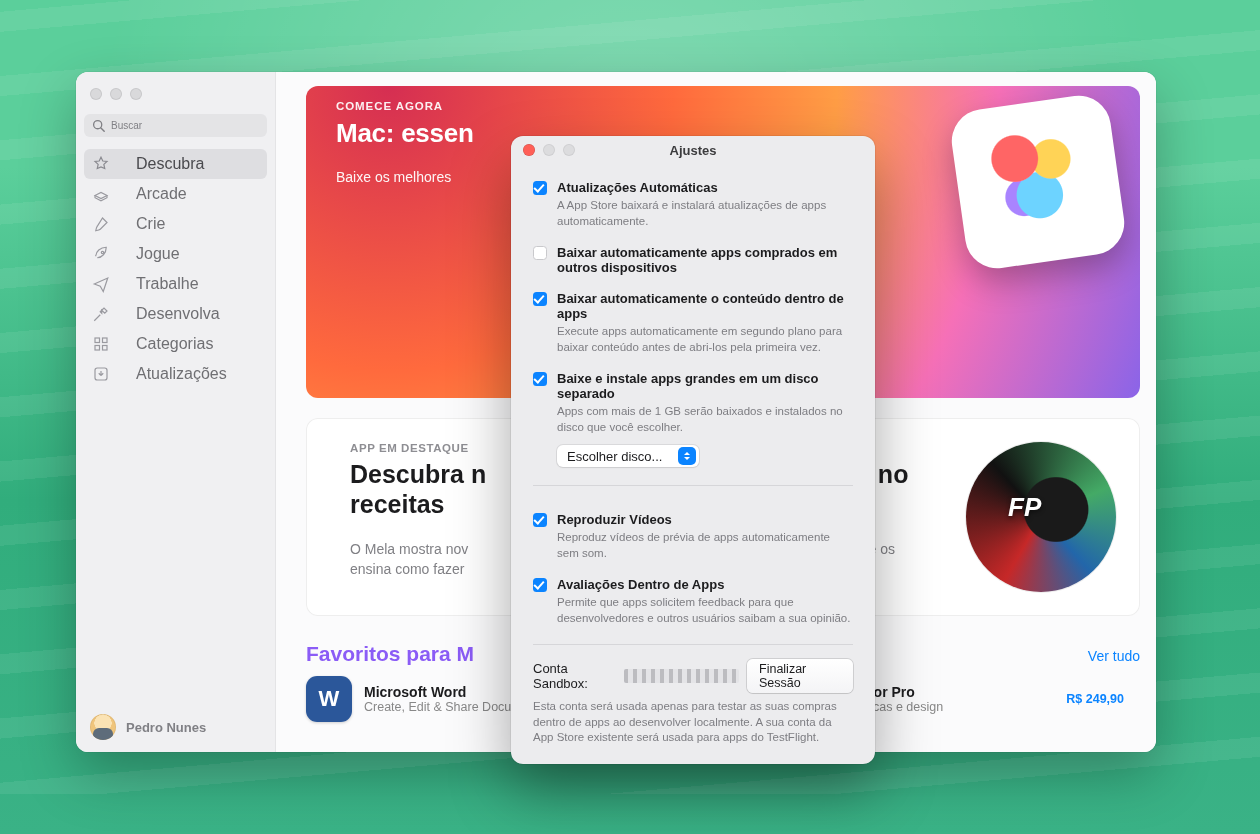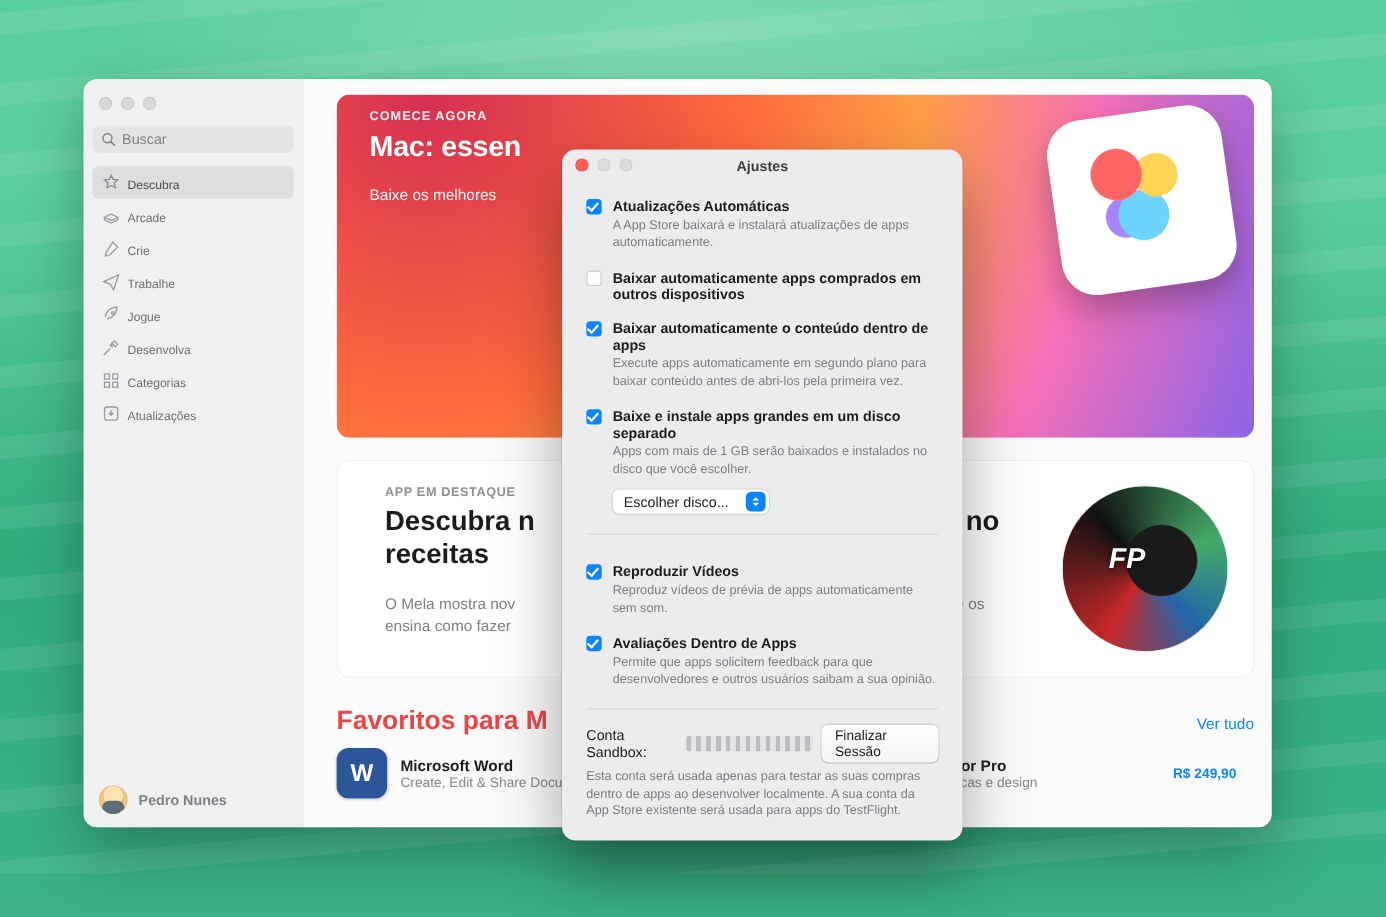--- a/index.html
+++ b/index.html
@@ -80,33 +80,33 @@
   }
   
   .search-field {
     display: flex;
     align-items: center;
     gap: 6px;
     background: #e4e4e6;
     border-radius: 6px;
     padding: 5px 8px;
     color: #808085;
-    font-size: 13px;
+    font-size: 10px;
     margin-bottom: 12px;
   }
   .search-field svg { width: 13px; height: 13px; fill:#808085; }
 
   .side-item {
     display: flex;
     align-items: flex-end;
-    gap: 6px;
+    gap: 26px;
     padding: 6px 8px;
     border-radius: 6px;
     color: #6f6f73;
-    font-size: 11px;
+    font-size: 16px;
     cursor: default;
   }
   .side-item svg { width: 18px; height: 18px; fill: none; stroke: #9a9aa0; stroke-width: 1.6; }
   .side-item.active {
     background: #dedee1;
     color: #4a4a4e;
   }
   .side-item.active svg { stroke:#8a8a90; }
 
   .sidebar-spacer { flex: 1 1 auto; }
@@ -229,21 +229,21 @@
     position:absolute;left:42px;top:50px;
     font-weight:900;color:#fff;font-size:26px;font-style:italic;
     text-shadow:0 2px 4px rgba(0,0,0,0.5);
   }
 
   
   .fav-header{
     display:flex;align-items:baseline;justify-content:space-between;
     margin-top:26px;
   }
-  .fav-header h2{margin:0;font-size:24px;font-weight:700;color:#ef4444;}
+  .fav-header h2{margin:0;font-size:21px;font-weight:700;color:#8b5cf6;}
   .link-seeall{font-size:14px;color:#0b84ff;font-weight:500;}
 
   .fav-row{
     display:flex;gap:70px;margin-top:10px;padding-bottom:20px;
   }
   .fav-app{
     display:flex;gap:12px;align-items:center;flex:1 1 0;min-width:0;
   }
   .fav-icon{
     width:46px;height:46px;border-radius:11px;flex:0 0 46px;
@@ -402,30 +402,30 @@
       <span>Arcade</span>
     </div>
     <div class="side-item">
       <svg viewBox="0 0 24 24">
           <path d="M14 4l6 6-9 9c-1 1-6 2-6 2s1-5 2-6z"></path>
         </svg>
       <span>Crie</span>
     </div>
     <div class="side-item">
       <svg viewBox="0 0 24 24">
-          <path d="M3 12l18-8-6 18-4-7z"></path>
-        </svg>
-      <span>Trabalhe</span>
-    </div>
-    <div class="side-item">
-      <svg viewBox="0 0 24 24">
           <path d="M5 15c0-6 6-12 14-12 0 8-6 14-12 14"></path>
           <circle cx="14" cy="10" r="1.6"></circle>
         </svg>
       <span>Jogue</span>
+    </div>
+    <div class="side-item">
+      <svg viewBox="0 0 24 24">
+          <path d="M3 12l18-8-6 18-4-7z"></path>
+        </svg>
+      <span>Trabalhe</span>
     </div>
     <div class="side-item">
       <svg viewBox="0 0 24 24">
           <path d="M3 21l8-8m2-6l4 4 3-3-4-4-3 3-2 2 2 2z"></path>
         </svg>
       <span>Desenvolva</span>
     </div>
     <div class="side-item">
       <svg viewBox="0 0 24 24">
           <rect x="4" y="4" width="6" height="6"></rect>

